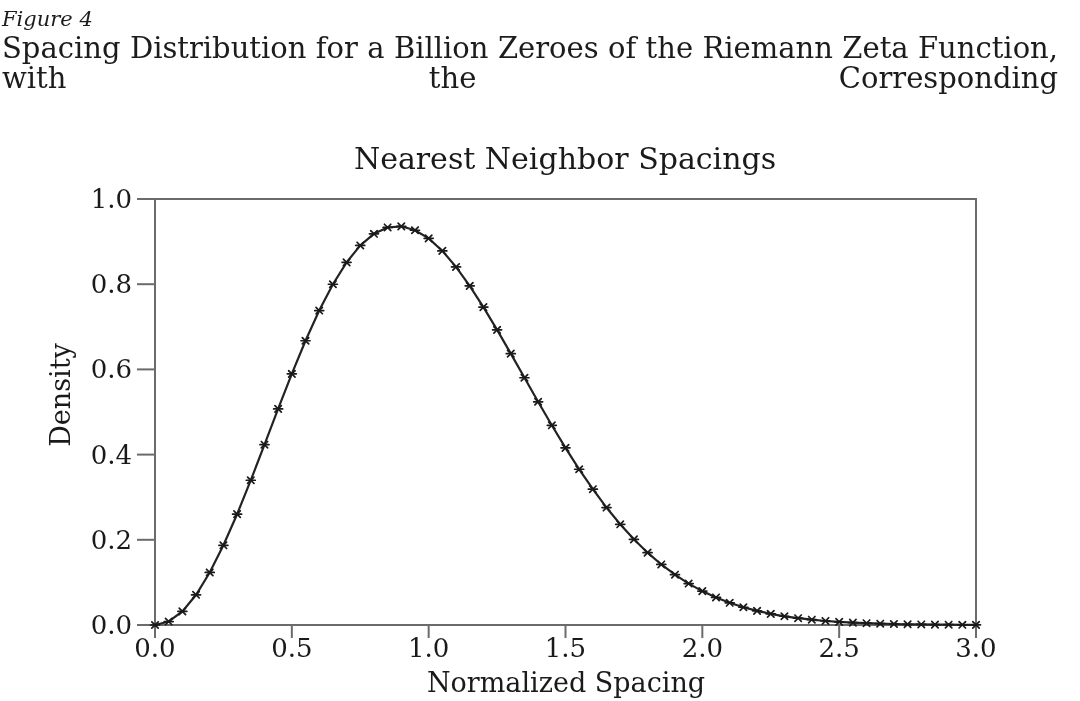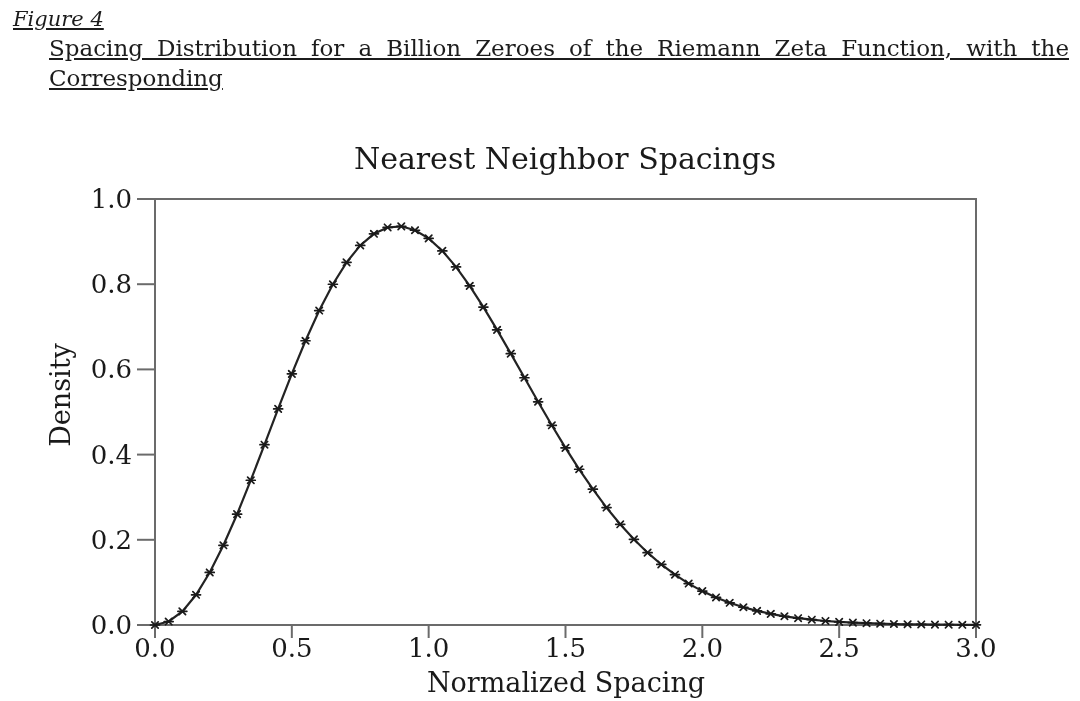--- a/index.html
+++ b/index.html
@@ -5,31 +5,30 @@
   html,body{margin:0;padding:0;background:#ffffff;}
   .page{
     position:relative;
     width:1080px;height:701px;
     background:#ffffff;
     overflow:hidden;
     font-family:"DejaVu Serif","Liberation Serif",serif;
     color:#1c1c1c;
   }
   .caption-block{
-    position:absolute;left:13px;top:5px;width:1056px;text-decoration:underline;
+    position:absolute;left:2px;top:5px;width:1056px;
   }
   .figure-label{
     font-style:italic;
     font-size:21px;line-height:28px;
     color:#1c1c1c;
   }
   .caption-line{
-    font-size:23px;line-height:30px;
+    font-size:29px;line-height:30px;
     color:#1c1c1c;
-    margin-left:36px;
   }
   .caption-just{
     text-align:justify;
     text-align-last:justify;
   }
   svg.chart{
     position:absolute;left:0;top:0;
   }
   svg.chart text{
     font-family:"DejaVu Serif","Liberation Serif",serif;

